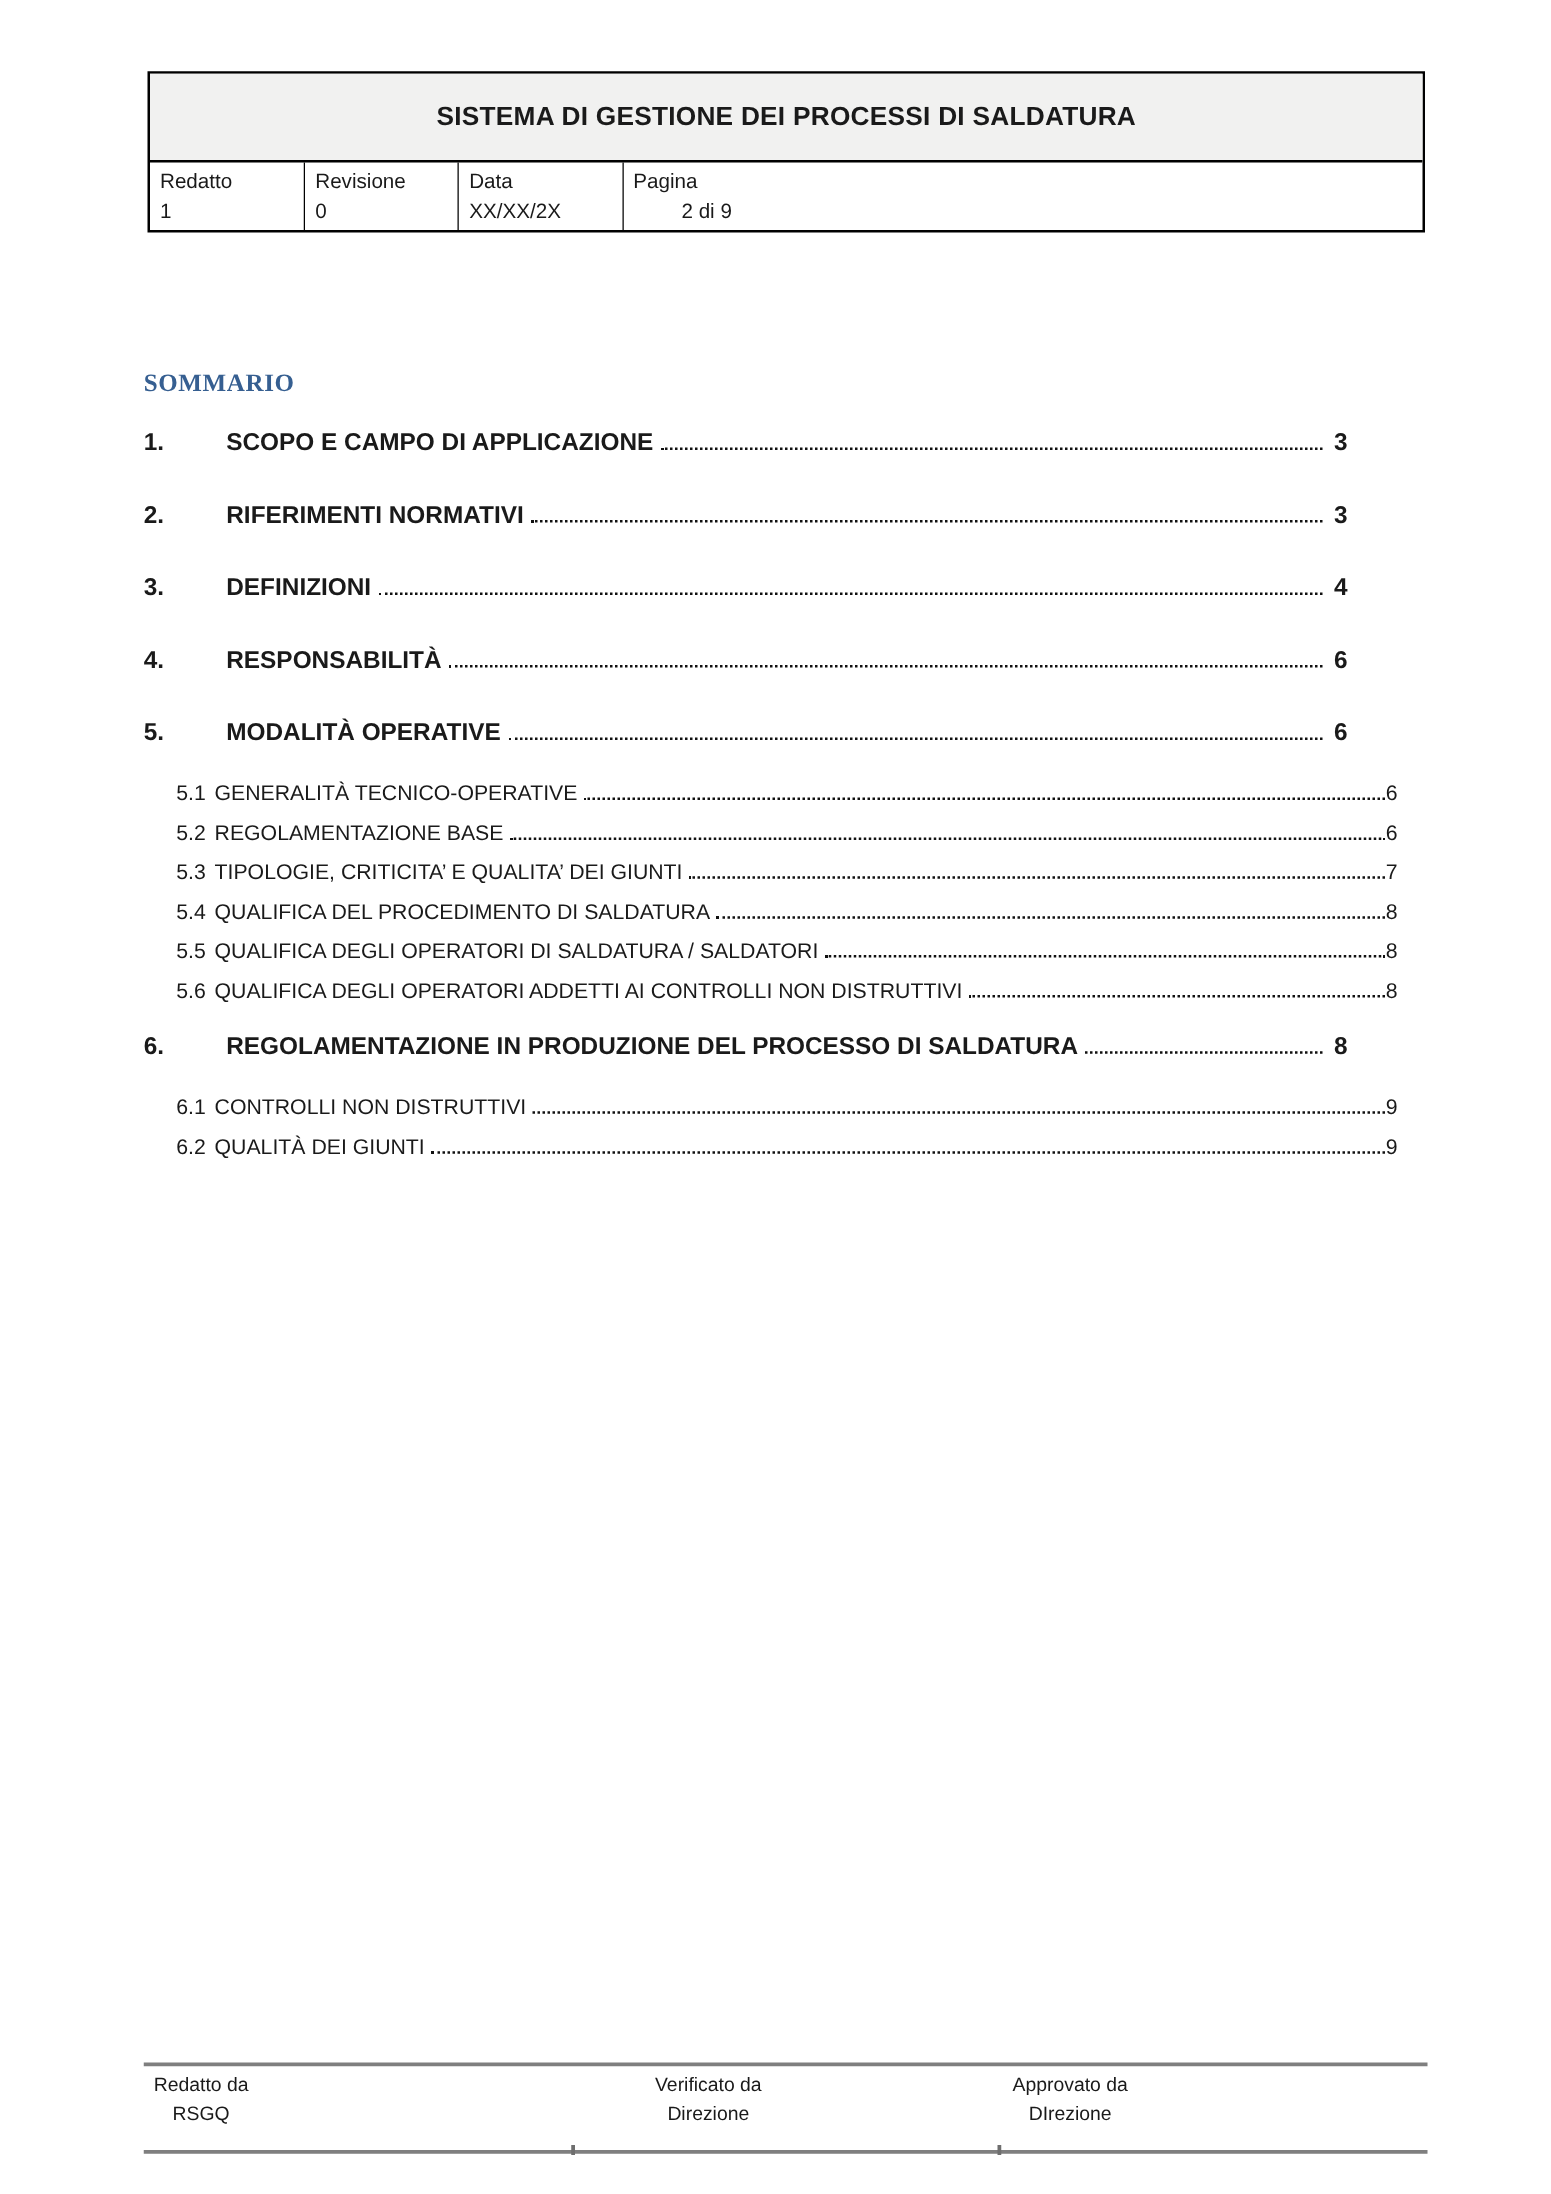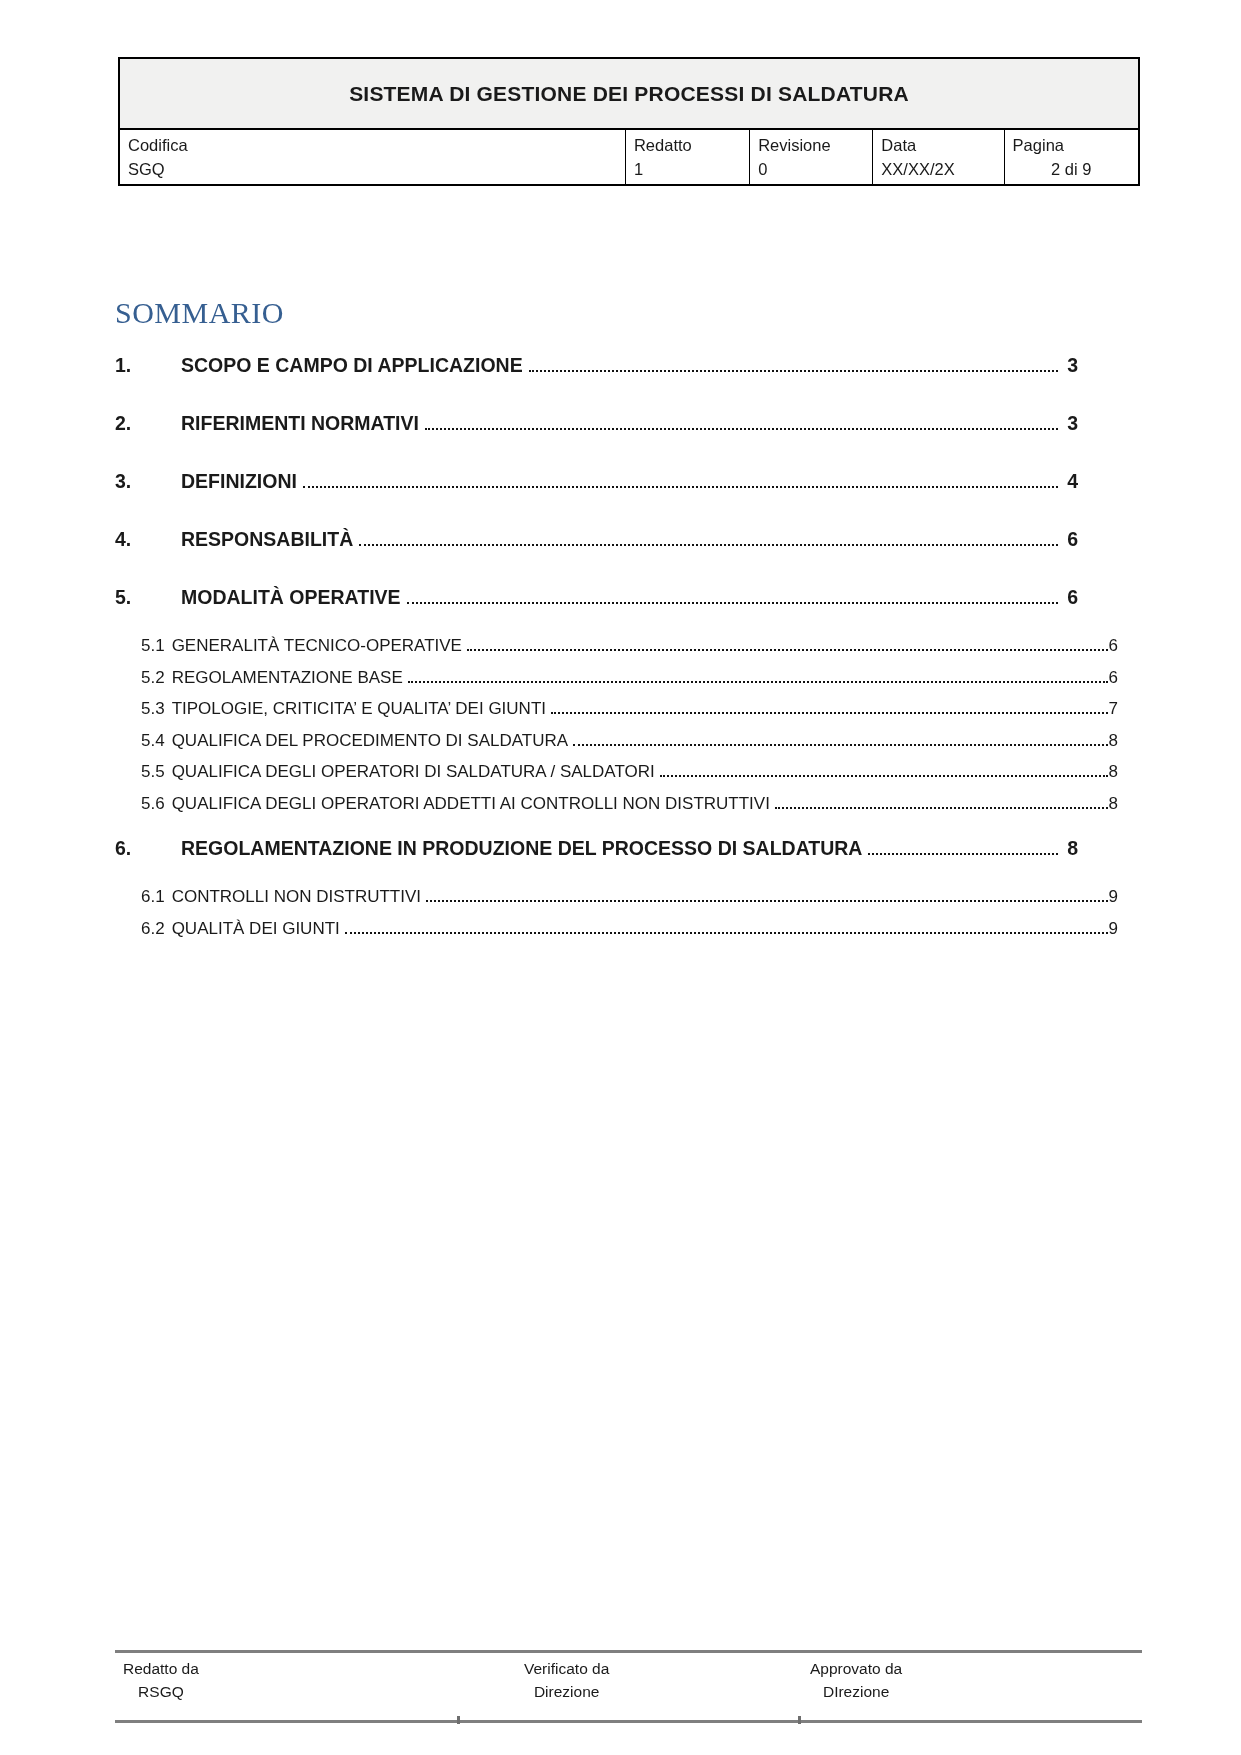--- a/index.html
+++ b/index.html
@@ -30,22 +30,22 @@
   .c-codifica { width:49.7%; }
   .c-edizione { width:12.2%; }
   .c-revisione { width:12.1%; }
   .c-data { width:12.9%; }
   .c-pagina { width:13.1%; }
   .c-pagina .val { text-align:center; }
 
   
   .toc { position:absolute; left:115px; top:296px; width:1003px; }
   .toc-heading {
-    font-family:"Liberation Serif", serif; font-weight:normal;
-    font-size:30px; color:#365f91; letter-spacing:0.5px; margin-bottom:24px;
+    font-family:"Liberation Serif", serif; font-weight:bold;
+    font-size:20px; color:#365f91; letter-spacing:0.5px; margin-bottom:24px;
   }
   .toc-entries { margin-top:0; }
   .toc-row { display:flex; align-items:baseline; }
   .toc-row .leader { flex:1; border-bottom:2.6px dotted #111; margin:0 2px; }
   .toc-row.l1 {
     font-weight:bold; font-size:19.5px; margin-bottom:35px; padding-right:40px;
   }
   .toc-row.l1 .num { width:66px; flex:none; }
   .toc-row.l1 .leader { margin-left:6px; margin-right:9px; }
   .toc-row.l2 {
@@ -75,24 +75,20 @@
   .tick2 { left:798px; }
 </style>
 </head>
 <body>
 
 <div class="page">
 
   <div class="hdr-table">
     <div class="hdr-title">SISTEMA DI GESTIONE DEI PROCESSI DI SALDATURA</div>
     <div class="hdr-cells">
-      <div class="hdr-cell c-codifica">
-        <span class="lbl">Codifica</span>
-        <span class="val">SGQ</span>
-      </div>
       <div class="hdr-cell c-edizione">
         <span class="lbl">Redatto</span>
         <span class="val">1</span>
       </div>
       <div class="hdr-cell c-revisione">
         <span class="lbl">Revisione</span>
         <span class="val">0</span>
       </div>
       <div class="hdr-cell c-data">
         <span class="lbl">Data</span>

